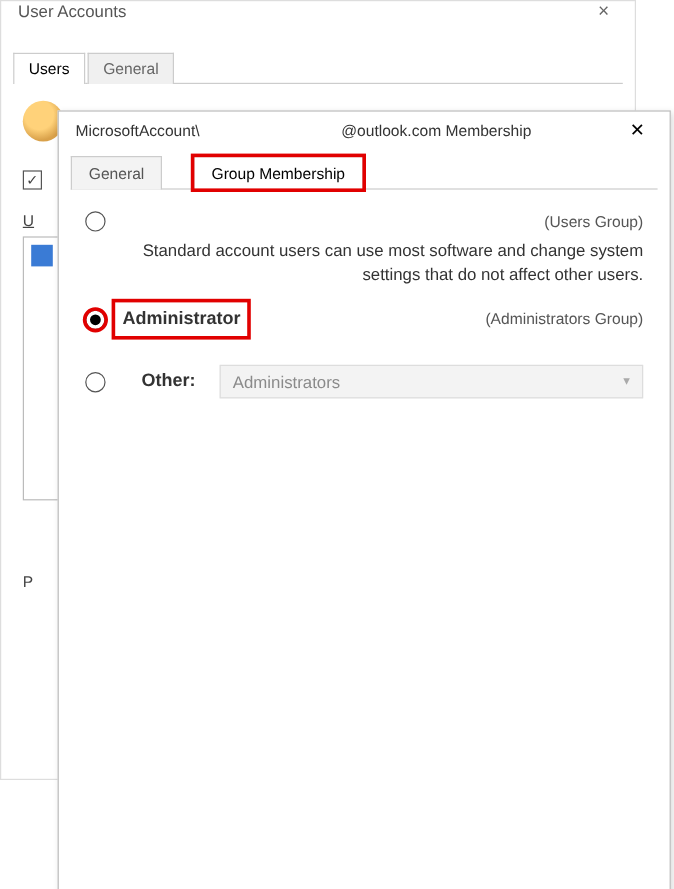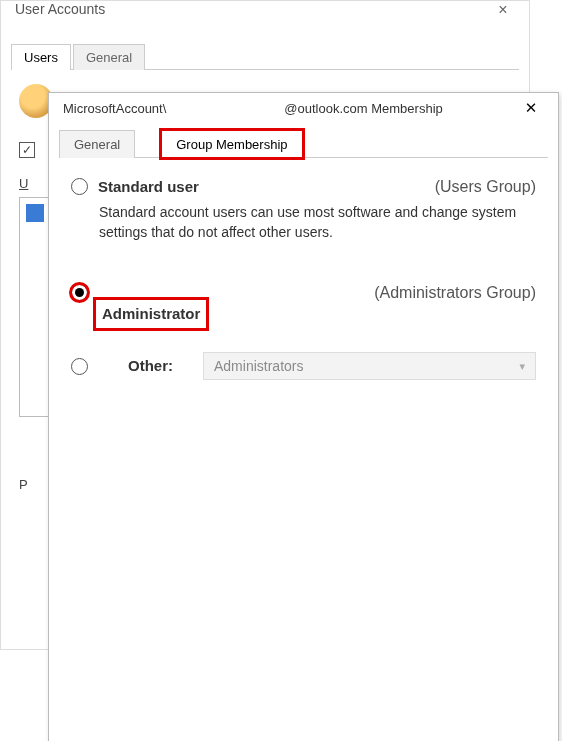--- a/index.html
+++ b/index.html
@@ -65,27 +65,27 @@
     .opt { margin-bottom: 10px; }
     .opt-head { display: flex; align-items: center; }
     .radio { width: 17px; height: 17px; border: 1px solid #555;
              border-radius: 50%; display: inline-flex; align-items: center;
              justify-content: center; margin-right: 10px; cursor: pointer;
              flex-shrink: 0; }
     .radio.sel .dot { width: 9px; height: 9px; background: #000;
                       border-radius: 50%; }
     .opt-title { font-weight: 700; font-size: 15px; }
     .opt-title-wrap { display: inline-block; padding: 2px 4px; }
-    .opt-group { margin-left: auto; color: #555; font-size: 16px; text-align: right; }
+    .opt-group { margin-left: auto; color: #555; font-size: 13px; text-align: right; }
     .opt-desc { margin-left: 28px; margin-top: 4px; color: #333;
-                font-size: 14px; line-height: 1.45; }
+                font-size: 14px; line-height: 1.45; text-align: right; }
 
     .opt.admin { margin-top: 16px; }
     .opt.other { margin-top: 26px; }
-    .other-row { display: flex; align-items: center; gap: 30px; }
+    .other-row { display: flex; align-items: center; gap: 20px; }
     .other-select { flex: 1; height: 28px; background: #f3f3f3;
                     border: 1px solid #ddd; color: #8a8a8a; font-size: 14px;
                     display: flex; align-items: center; padding: 0 10px;
                     position: relative; }
     .chev { position: absolute; right: 10px; color: #aaa; font-size: 11px; }
 
     .child-foot { padding: 10px 14px 14px 0; display: flex; justify-content: flex-end;
                   gap: 16px; border-top: none; }
     .btn { width: 98px; height: 28px; border: 1px solid #b5b5b5;
            background: #a16207; font-size: 18px; display: inline-flex;
@@ -136,32 +136,31 @@
   <div class="child-tabs">
     <div class="child-tab inactive">General</div>
     <div class="child-tab active hl-red">Group Membership</div>
   </div>
 
   <div class="child-body">
 
     <div class="opt">
       <div class="opt-head">
         <span class="radio"></span>
-        <span class="opt-title">Standard user</span>
         <span class="opt-group">(Users Group)</span>
       </div>
       <div class="opt-desc">Standard account users can use most software and change system settings that do not affect other users.</div>
     </div>
 
     <div class="opt admin">
       <div class="opt-head">
         <span class="radio sel hl-red" style="padding:0;">
             <span class="dot"></span>
           </span>
-        <span class="opt-title-wrap hl-red" style="outline-offset:2px;margin-top:44px;">
+        <span class="opt-title-wrap hl-red" style="outline-offset:2px;">
           <span class="opt-title">Administrator</span>
         </span>
         <span class="opt-group">(Administrators Group)</span>
       </div>
     </div>
 
     <div class="opt other">
       <div class="other-row">
         <span class="radio"></span>
         <span class="opt-title">Other:</span>

